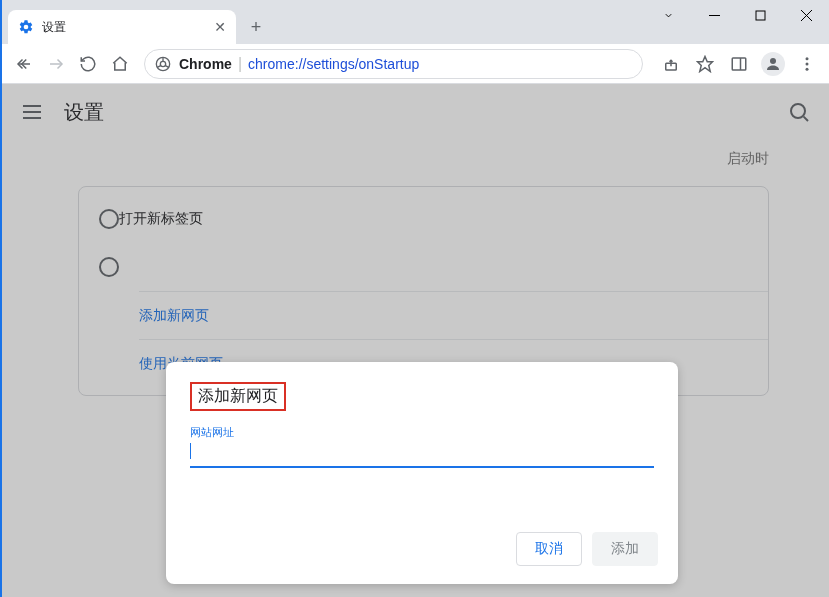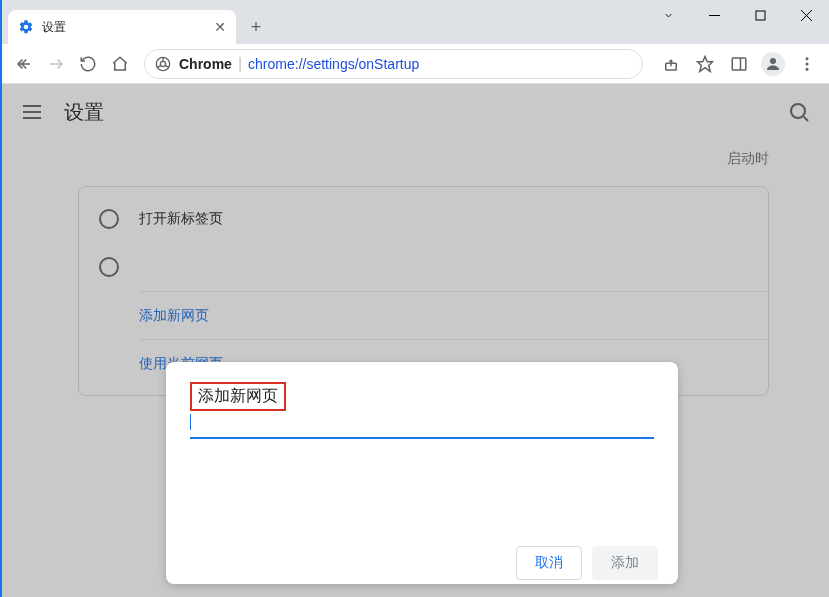--- a/index.html
+++ b/index.html
@@ -42,33 +42,33 @@
 
   
   .page-body { padding:10px 60px 0 76px; }
   .section-title { font-size:14px; color:#737373; margin-bottom:18px;text-align:right; }
   .card { border:1px solid #dadce0; border-radius:8px; padding:8px 0; }
   .radio-row { display:flex; align-items:center; height:48px; padding:0 20px; }
   .radio-outer { width:20px; height:20px; border:2px solid #5f6368; border-radius:50%; display:flex; align-items:center; justify-content:center; }
   .radio-row.selected .radio-outer { border-color:#1a73e8; }
   .radio-inner { width:10px; height:10px; background:#1a73e8; border-radius:50%; display:none; }
   .radio-row.selected .radio-inner { display:block; }
-  .radio-label { margin-left:20px; font-size:14px; color:#202124; }
+  .radio-label { font-size:14px; color:#202124; }
   .sub-links { padding-left:60px; }
   .sub-link-row { height:48px; display:flex; align-items:center; border-top:1px solid #e8eaed; }
   .sub-link { color:#1a73e8; font-size:14px; }
 
   
   .dialog { position:absolute; left:164px; top:278px; width:512px; height:222px; background:#fff; border-radius:8px; box-shadow:0 2px 10px rgba(0,0,0,0.2); padding:20px 24px; }
   .dlg-title-box { border:2px solid #d93025; display:inline-block; padding:2px 6px; }
   .dlg-title { font-size:16px; color:#202124; }
   .field-label { font-size:11px; color:#1a73e8; margin-top:14px; }
   .text-input { width:100%; height:28px; border:none; border-bottom:2px solid #1a73e8; font-size:14px; padding:2px 0; outline:none; }
   .caret { display:inline-block; width:1px; height:16px; background:#1a73e8; vertical-align:middle; }
-  .dlg-buttons { position:absolute; right:20px; bottom:4px; display:flex; gap:10px; }
+  .dlg-buttons { position:absolute; right:20px; bottom:18px; display:flex; gap:10px; }
   .dlg-btn { height:34px; padding:0 18px; border:1px solid #dadce0; border-radius:4px; background:#fff; font-size:14px; color:#1a73e8; display:flex; align-items:center; justify-content:center; cursor:pointer; }
   .dlg-btn.primary { background:#f1f3f4; color:#80868b; border-color:#f1f3f4; cursor:default; }
 </style>
 </head>
 <body>
 
 <div class="titlebar">
   <div class="tab">
     <span class="favicon">
       <svg viewBox="0 0 24 24" fill="#1a73e8">
@@ -223,20 +223,21 @@
       </div>
     </div>
   </div>
 
   <div class="scrim"></div>
 
   <div class="dialog">
     <span class="dlg-title-box">
       <span class="dlg-title">添加新网页</span>
     </span>
+    <div class="field-label">网站网址</div>
     <div class="text-input" value=""><span class="caret"></span></div>
     <div class="dlg-buttons">
       <div class="dlg-btn">取消</div>
       <div class="dlg-btn primary">添加</div>
     </div>
   </div>
 
 </div>
 
 </body></html>

